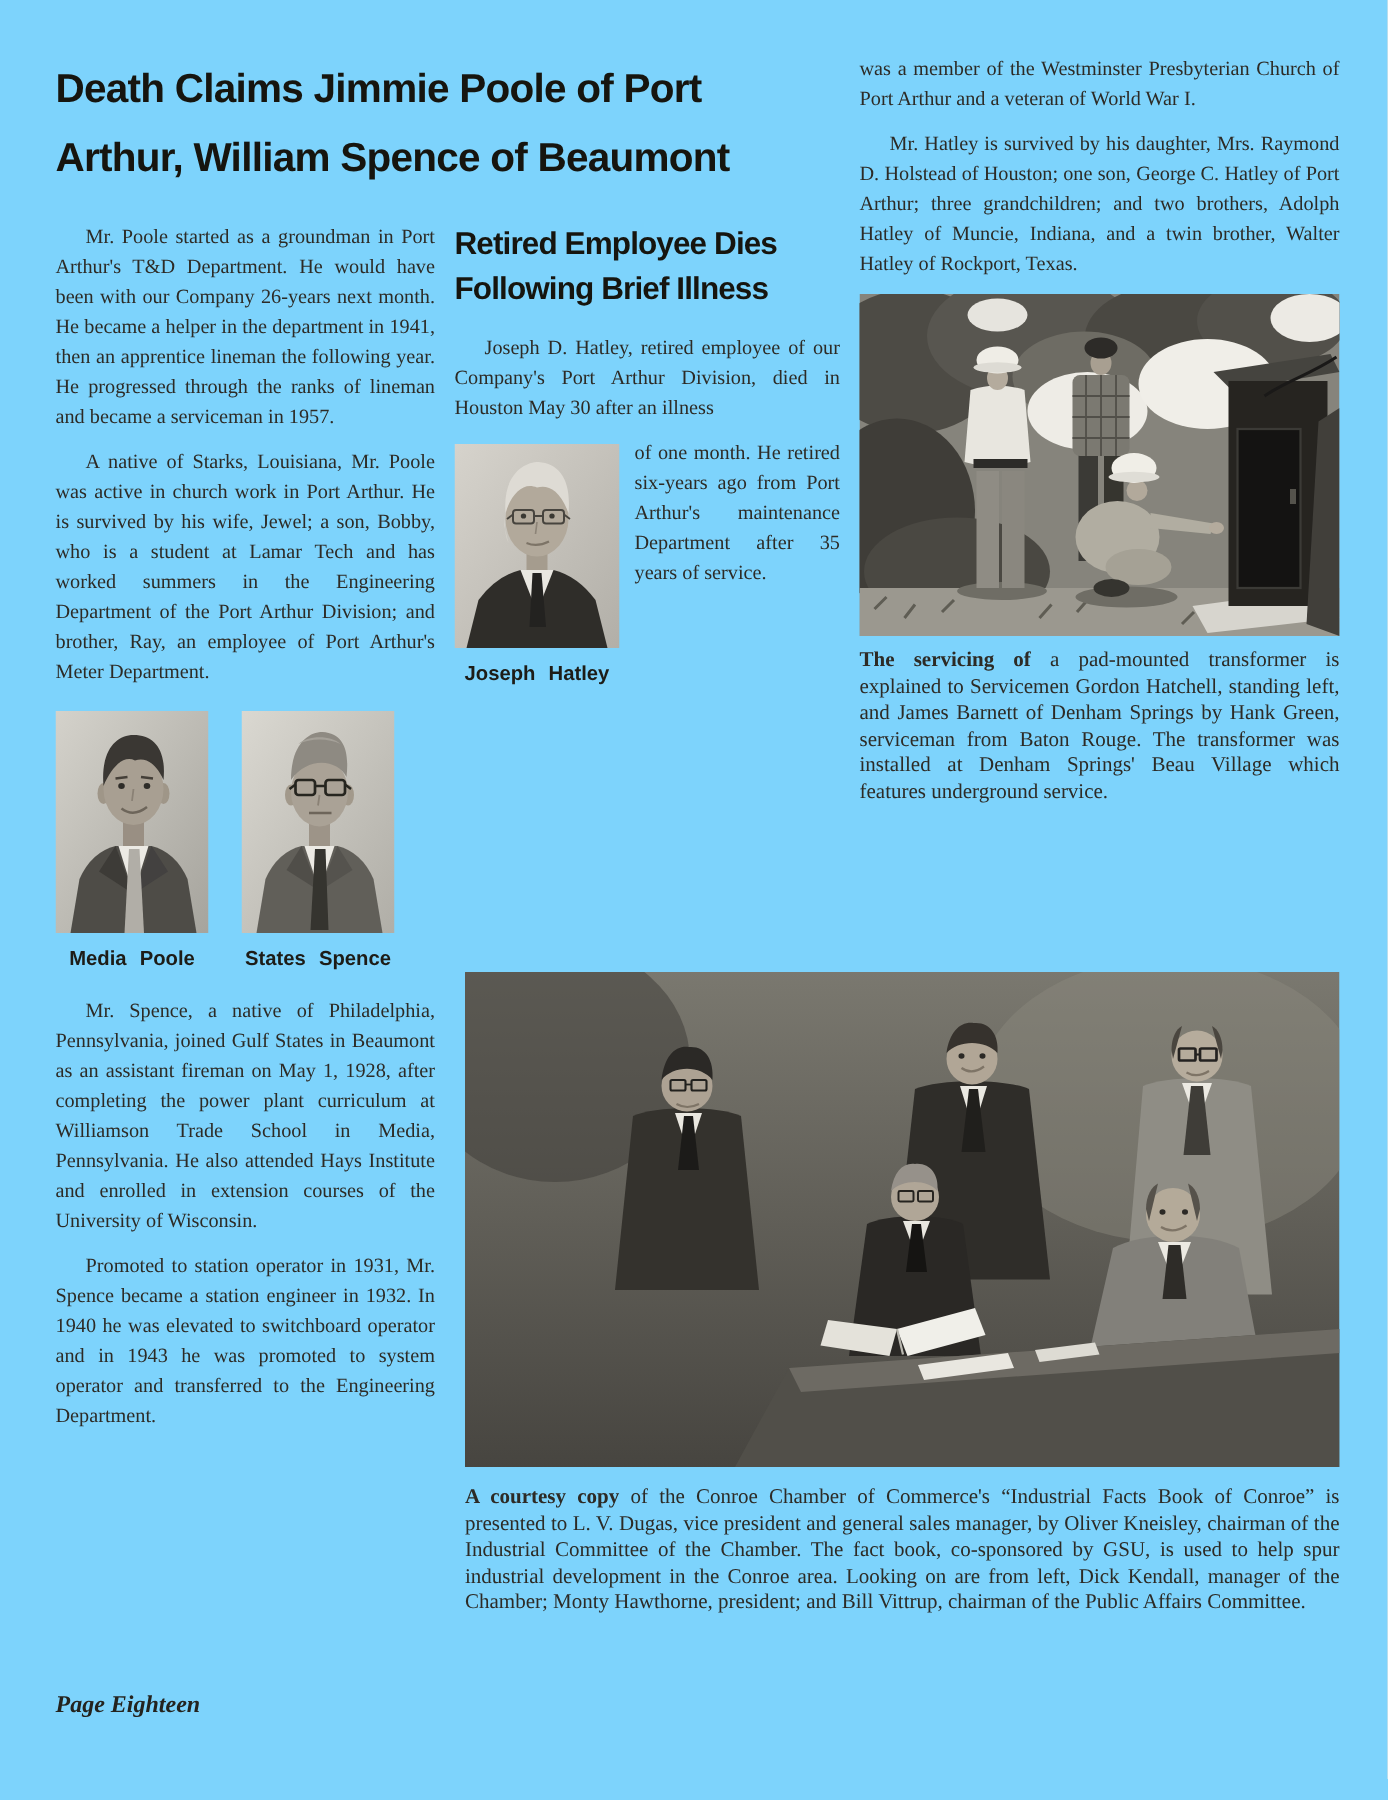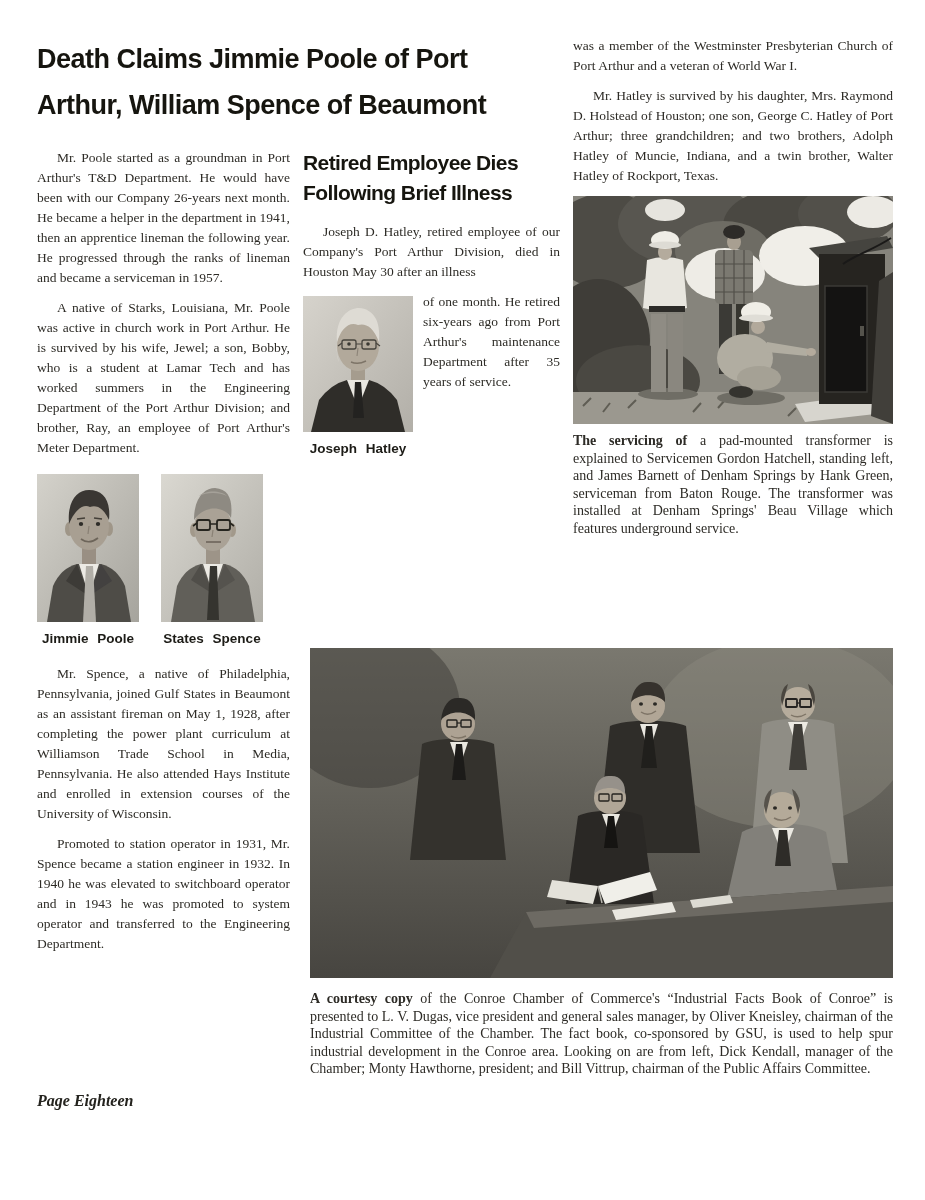--- a/index.html
+++ b/index.html
@@ -1,18 +1,18 @@
 <!DOCTYPE html>
 <html><head>
 <meta charset="utf-8">
 <style>
   html,body { margin:0; padding:0; background:#e8e6df; }
   .page {
     position:relative; width:925px; height:1200px; margin:0 auto;
-    background:#ffffff;
+    background:#7dd3fc;
     font-family:"Liberation Serif", serif;
     color:#2d2b26;
     overflow:hidden;
   }
   p { margin:0 0 10px 0; text-align:justify; font-size:13.5px; line-height:20px; text-indent:20px; }
   p.noindent { text-indent:0; }
   .headline { position:absolute; left:37px; top:36px; width:530px; margin:0;
     font-family:"Liberation Sans", sans-serif; font-weight:bold; font-size:27px;
     letter-spacing:-0.5px; color:#16150f; }
   .headline .hl { display:block; white-space:nowrap; line-height:46px; }
@@ -30,21 +30,21 @@
   .portrait-row svg { display:block; }
   .hatley-fig { float:left; width:110px; margin:4px 10px 2px 0; }
   .hatley-fig svg { display:block; }
   .wrapflow::after { content:""; display:block; clear:both; }
   .photo { margin:10px 0 8px 0; }
   .photo svg { display:block; }
   .caption { font-size:14px; line-height:17.5px; text-indent:0; }
   .capbold { font-weight:bold; }
   .bottom { position:absolute; left:310px; top:648px; width:583px; }
   .bottom .photo { margin:0 0 12px 0; }
-  .footer { position:absolute; left:37px; top:1092px;
+  .footer { position:absolute; left:37px; top:1128px;
     font-family:"Liberation Serif", serif; font-style:italic; font-weight:bold;
     font-size:16px; color:#24231e; }
 </style>
 </head>
 <body>
 
 <div class="page">
 
   <h1 class="headline">
     <span class="hl">Death Claims Jimmie Poole of Port</span>
@@ -74,21 +74,21 @@
           <ellipse cx="32" cy="55" rx="4" ry="7" fill="#9f9688"></ellipse>
           <ellipse cx="72" cy="55" rx="4" ry="7" fill="#9f9688"></ellipse>
           <ellipse cx="52" cy="52" rx="20" ry="24" fill="#a89f92"></ellipse>
           <path d="M32,50 C30,27 40,16 52,16 C66,16 74,26 72,46 C66,33 59,31 53,33 C45,29 37,38 32,50 Z" fill="#3a3733"></path>
           <ellipse cx="44" cy="50" rx="2.2" ry="2" fill="#2e2c28"></ellipse>
           <ellipse cx="61" cy="50" rx="2.2" ry="2" fill="#2e2c28"></ellipse>
           <path d="M40,45 L48,44 M57,44 L65,45" stroke="#443f38" stroke-width="1.6" fill="none"></path>
           <path d="M52,52 L51,60" stroke="#8a8175" stroke-width="1.2" fill="none"></path>
           <path d="M44,65 Q52,71 61,64" stroke="#6d655a" stroke-width="1.6" fill="none"></path>
         </svg>
-        <figcaption>Jimmie Poole</figcaption>
+        <figcaption>Media Poole</figcaption>
       </figure>
 
       <figure>
         <svg width="102" height="148" viewBox="0 0 102 148">
           <defs>
             <linearGradient id="pbg2" x1="0" y1="0" x2="1" y2="1">
               <stop offset="0" stop-color="#dad8d1"></stop>
                 <stop offset="1" stop-color="#b0aea7"></stop>
             </linearGradient>
           </defs>

